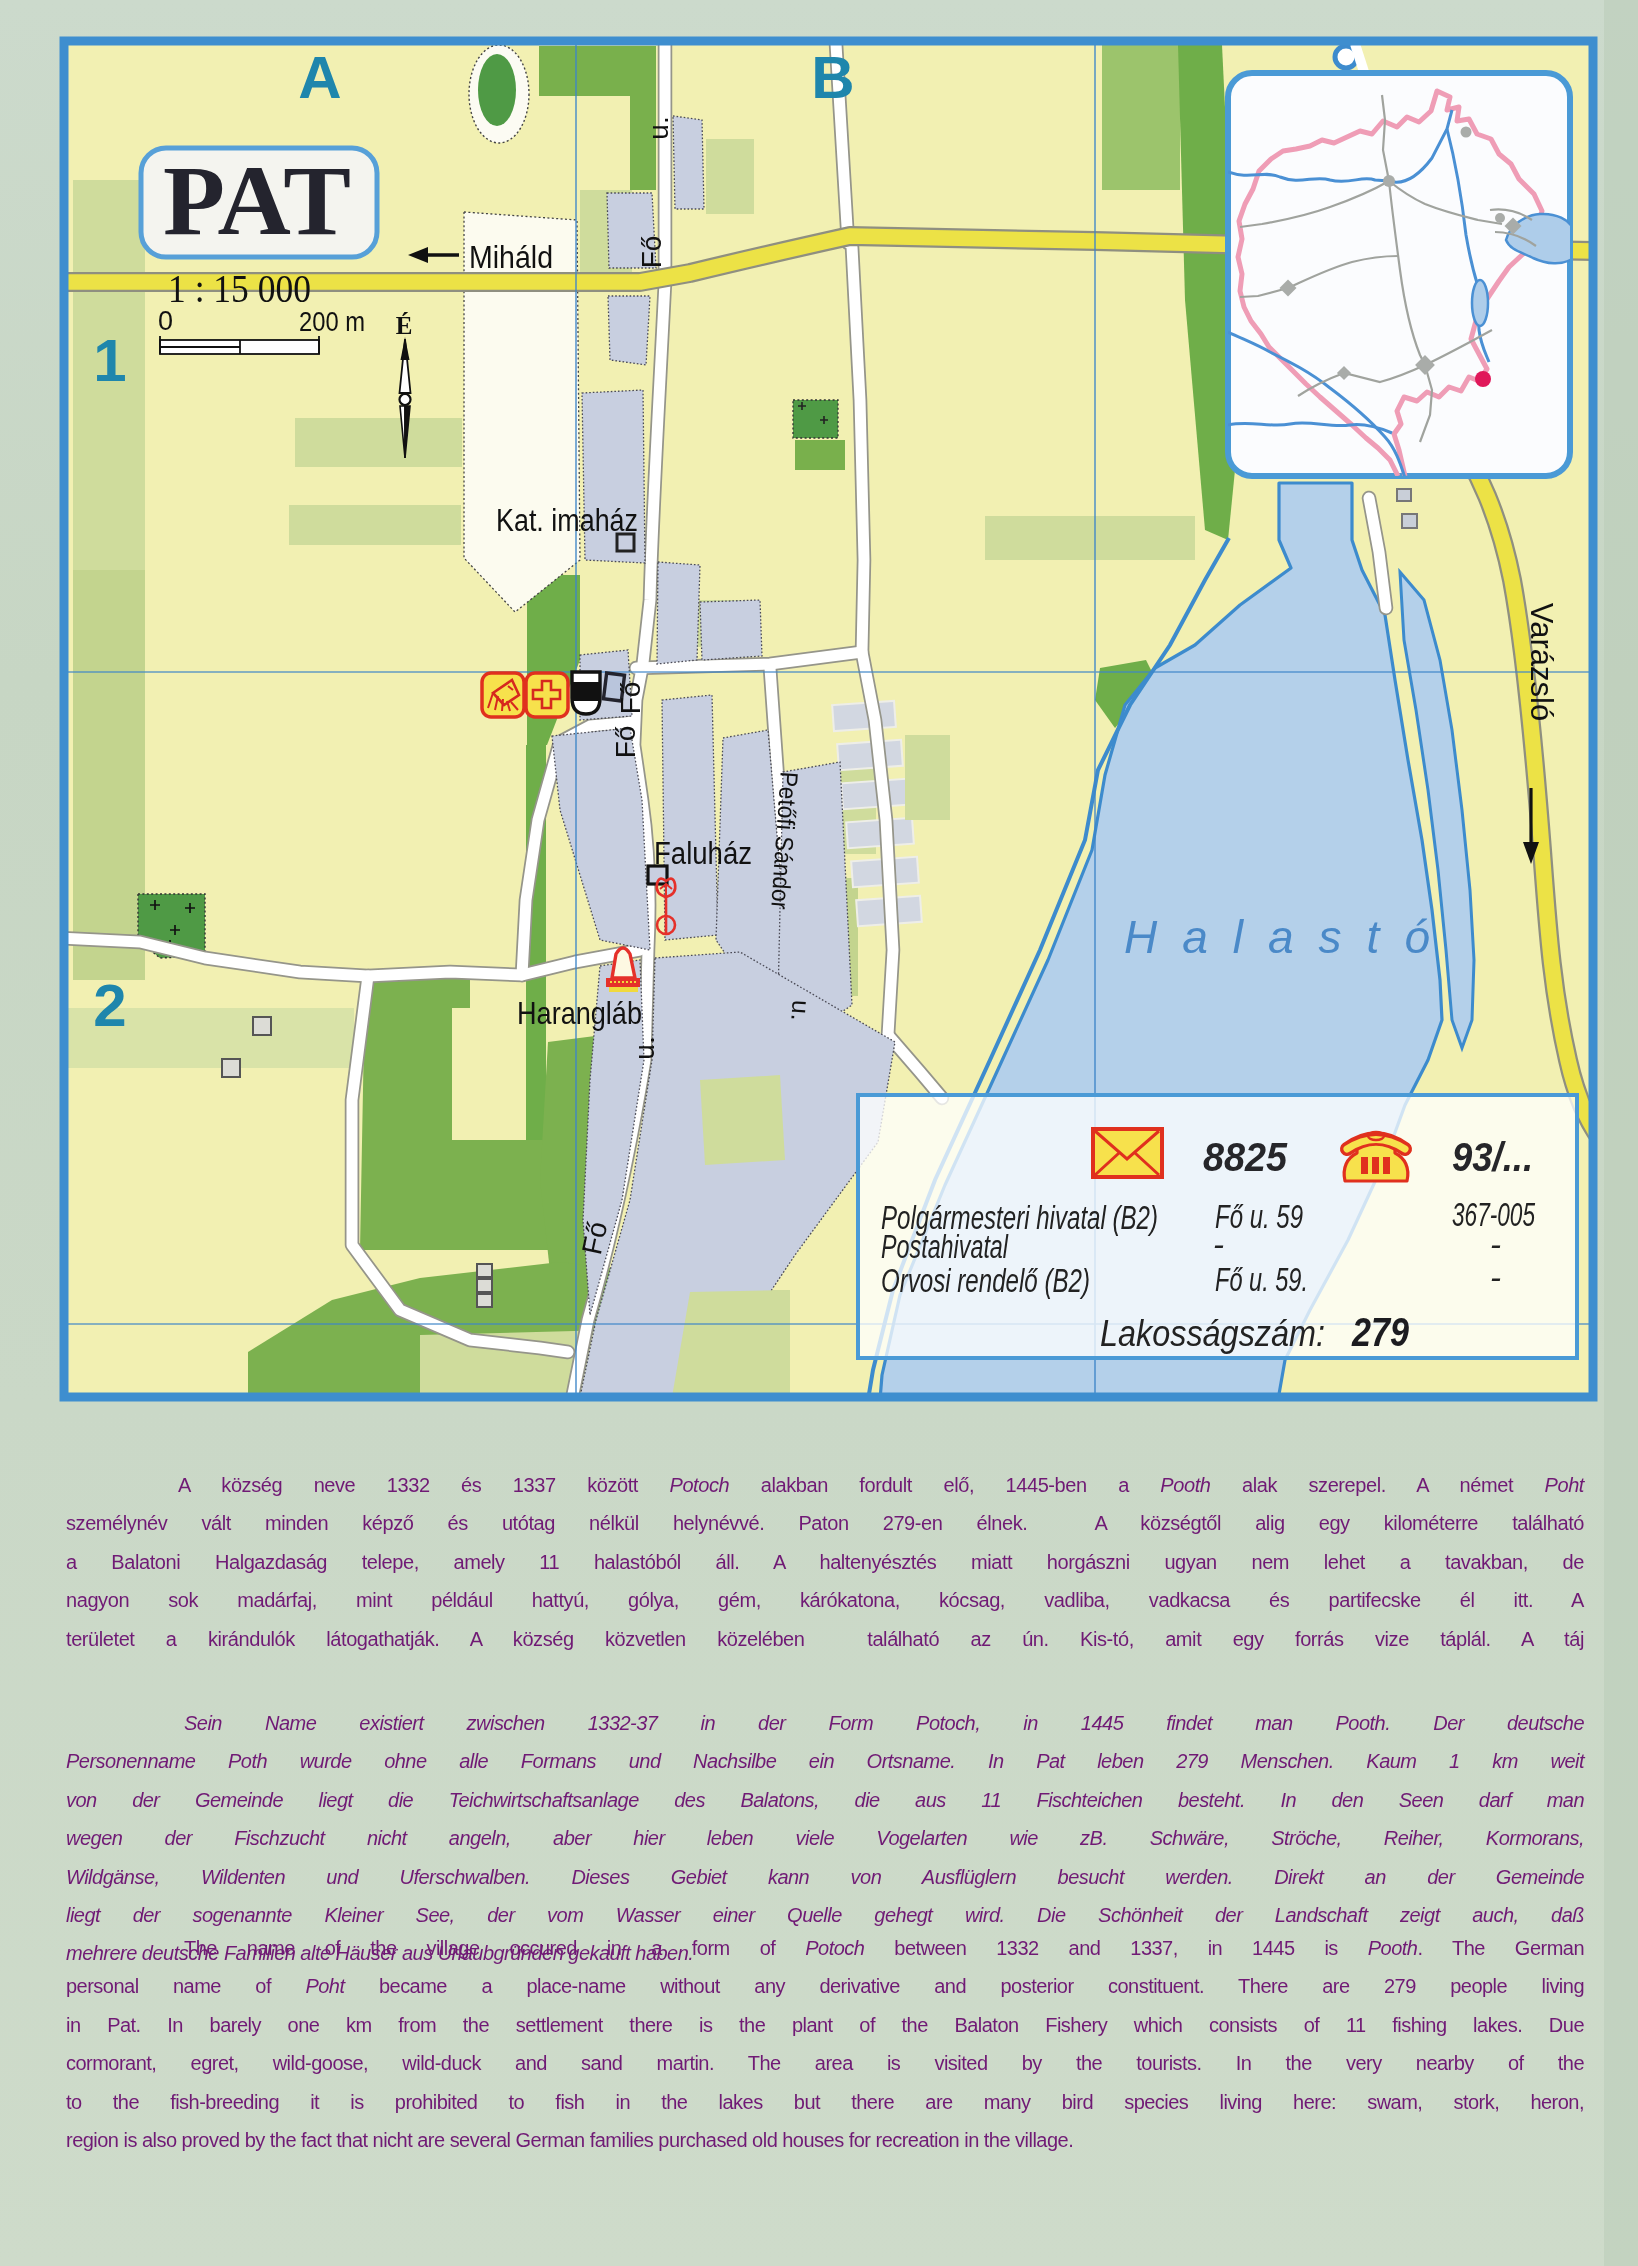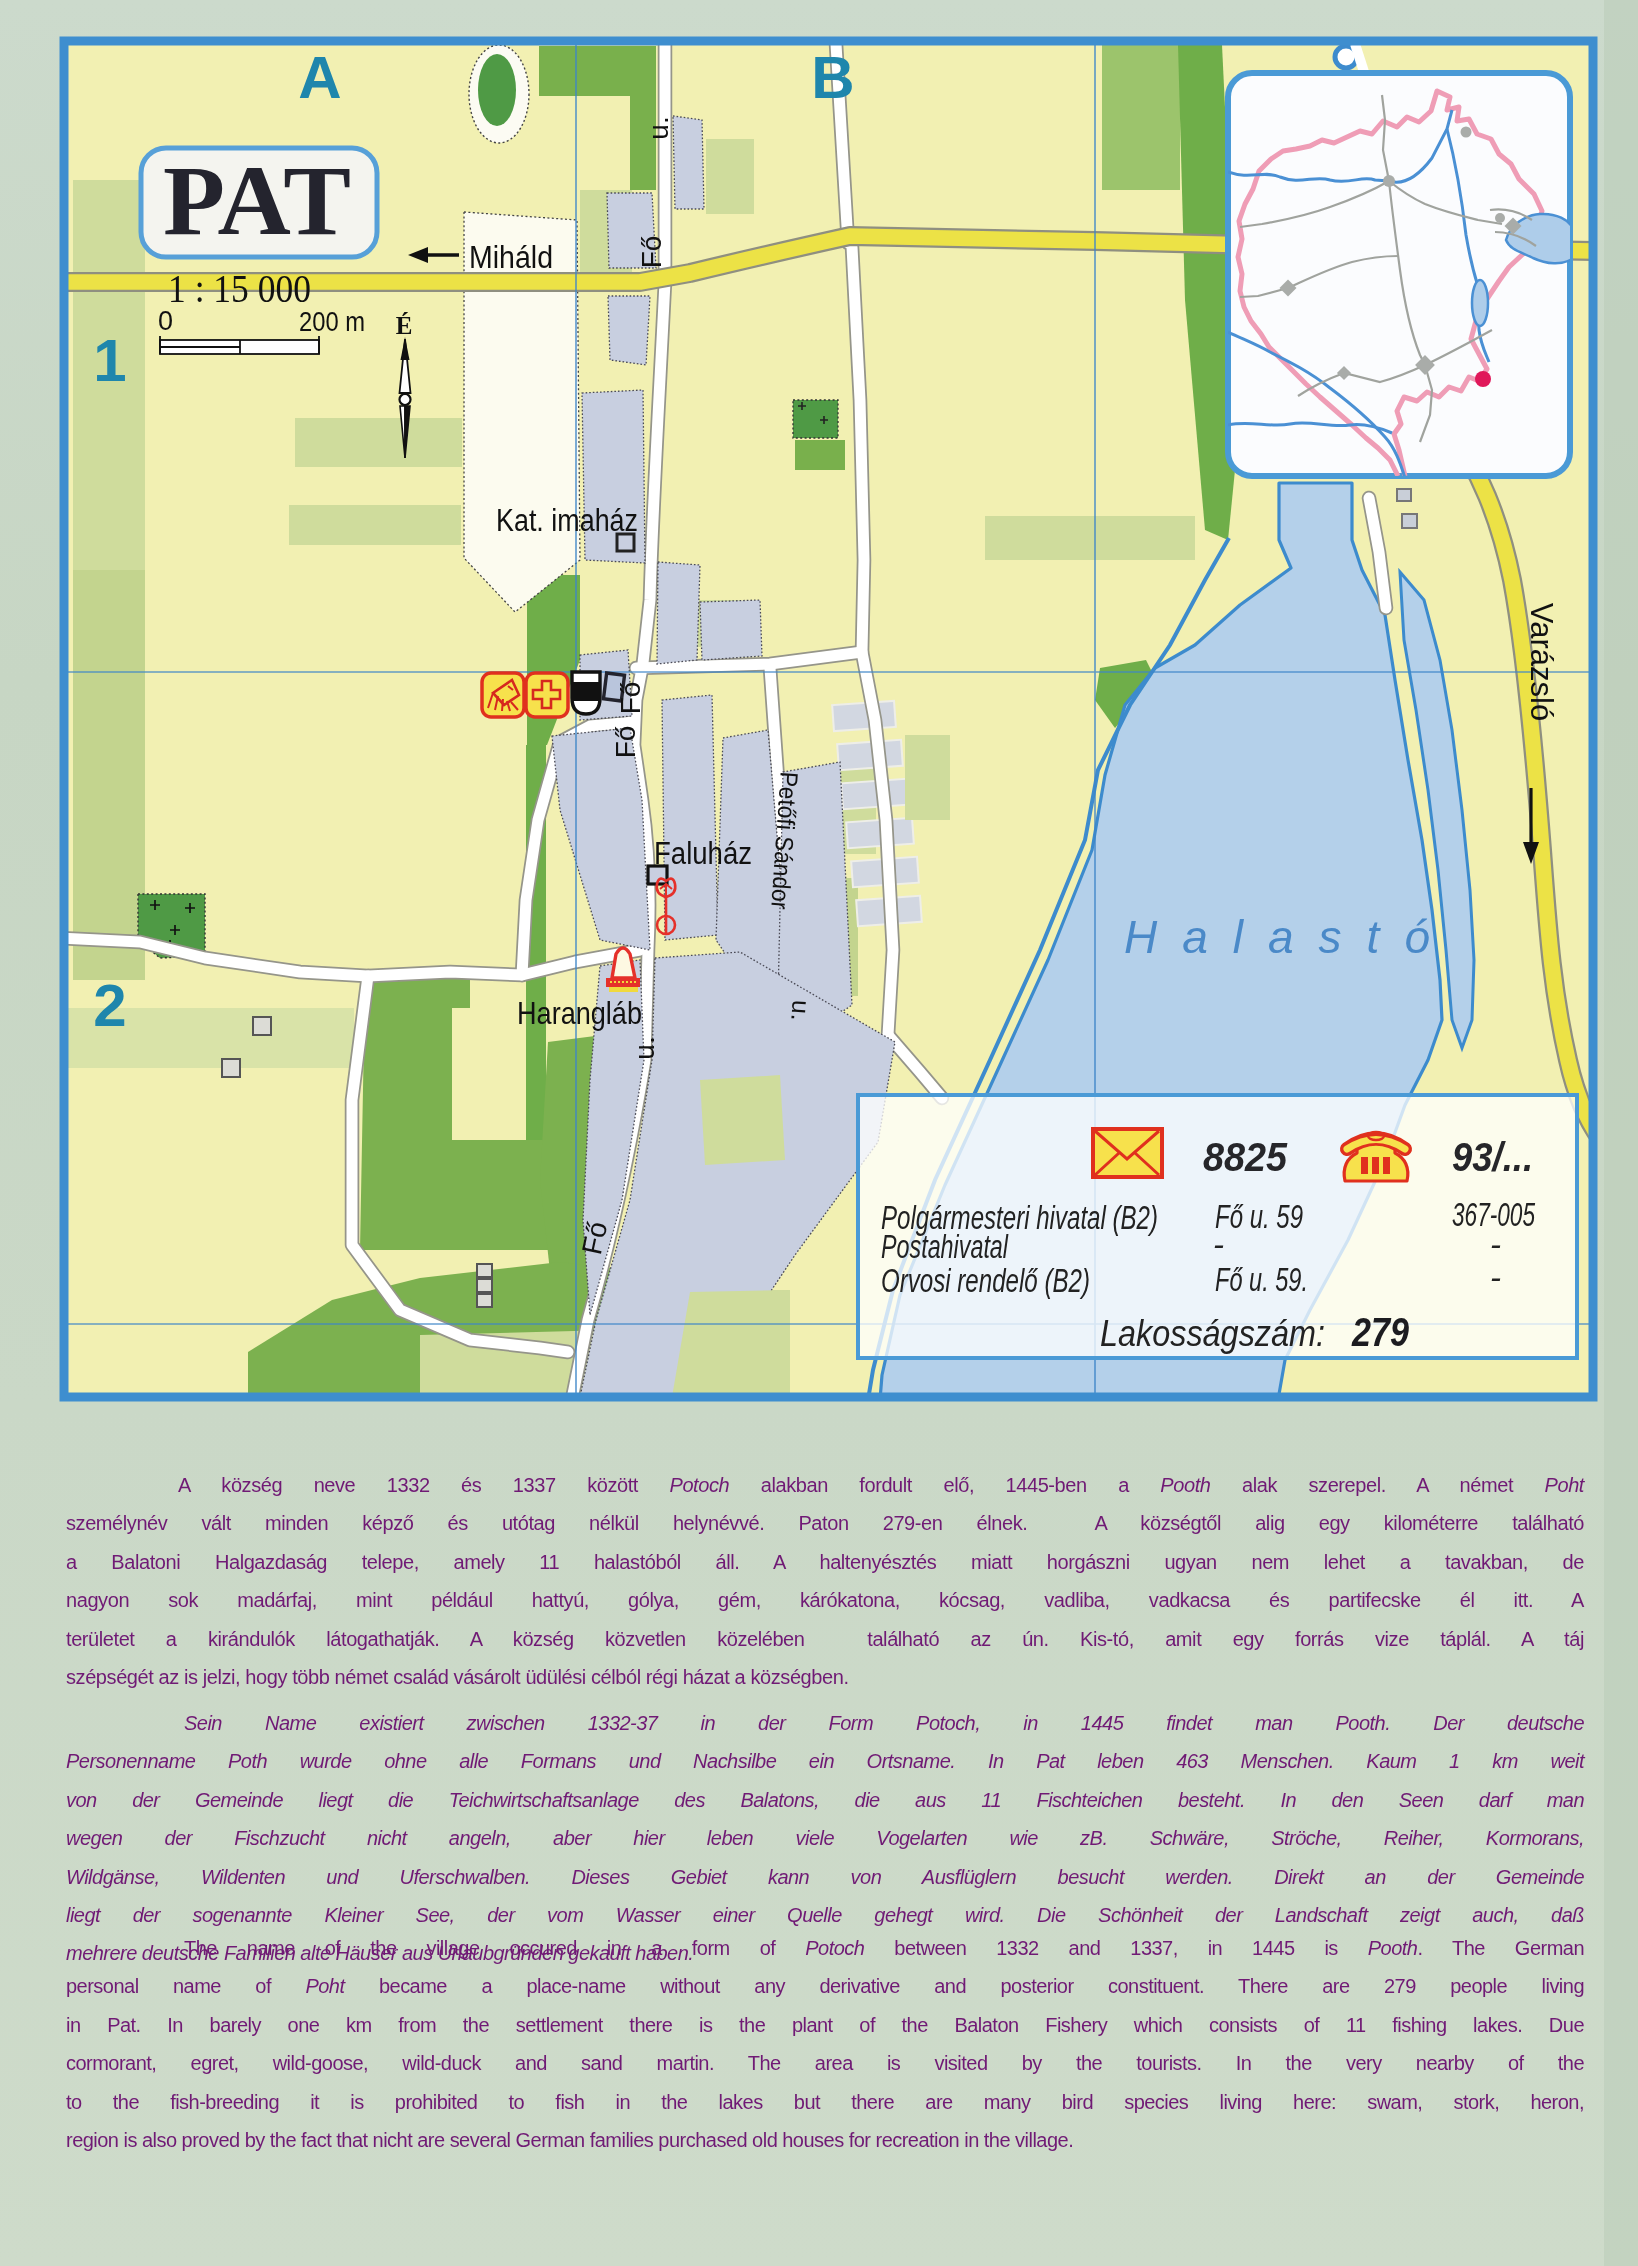--- a/index.html
+++ b/index.html
@@ -372,26 +372,25 @@
 <rect x="64" y="41" width="1529" height="1356" fill="none" stroke="#3e8ecf" stroke-width="9"></rect>
 <rect x="1604" y="0" width="34" height="2266" fill="#b9ccb8" opacity="0.55"></rect>
 </svg>
 
 <div class="para" style="left:66px;top:1466px;width:1518px">
 <div><span style="display:inline-block;width:112px"></span>A község neve 1332 és 1337 között <i>Potoch</i> alakban fordult elő, 1445-ben a <i>Pooth</i> alak szerepel. A német <i>Poht</i></div>
 <div>személynév vált minden képző és utótag nélkül helynévvé. Paton 279-en élnek.&nbsp; A községtől alig egy kilométerre található</div>
 <div>a Balatoni Halgazdaság telepe, amely 11 halastóból áll. A haltenyésztés miatt horgászni ugyan nem lehet a tavakban, de</div>
 <div>nagyon sok madárfaj, mint például hattyú, gólya, gém, kárókatona, kócsag, vadliba, vadkacsa és partifecske él itt. A</div>
 <div>területet a kirándulók látogathatják. A község közvetlen közelében&nbsp; található az ún. Kis-tó, amit egy forrás vize táplál. A táj</div>
-<div class="last">szépségét az is jelzi, hogy több német család vásárolt üdülési célból régi házat a községben.</div>
 </div>
 
 <div class="para ital de" style="left:66px;top:1704px;width:1518px">
 <div><span style="display:inline-block;width:118px"></span>Sein Name existiert zwischen 1332-37 in der Form Potoch, in 1445 findet man Pooth. Der deutsche</div>
-<div>Personenname Poth wurde ohne alle Formans und Nachsilbe ein Ortsname. In Pat leben 463 Menschen. Kaum 1 km weit</div>
+<div>Personenname Poth wurde ohne alle Formans und Nachsilbe ein Ortsname. In Pat leben 279 Menschen. Kaum 1 km weit</div>
 <div>von der Gemeinde liegt die Teichwirtschaftsanlage des Balatons, die aus 11 Fischteichen besteht. In den Seen darf man</div>
 <div>wegen der Fischzucht nicht angeln, aber hier leben viele Vogelarten wie zB. Schwäre, Ströche, Reiher, Kormorans,</div>
 <div>Wildgänse, Wildenten und Uferschwalben. Dieses Gebiet kann von Ausflüglern besucht werden. Direkt an der Gemeinde</div>
 <div>liegt der sogenannte Kleiner See, der vom Wasser einer Quelle gehegt wird. Die Schönheit der Landschaft zeigt auch, daß</div>
 <div class="last">mehrere deutsche Familien alte Häuser aus Urlaubgründen gekauft haben.</div>
 </div>
 
 <div class="para en" style="left:66px;top:1929px;width:1518px">
 <div><span style="display:inline-block;width:118px"></span>The name of the village occured in a form of <i>Potoch</i> between 1332 and 1337, in 1445 is <i>Pooth</i>. The German</div>
 <div>personal name of <i>Poht</i> became a place-name without any derivative and posterior constituent. There are 279 people living</div>

